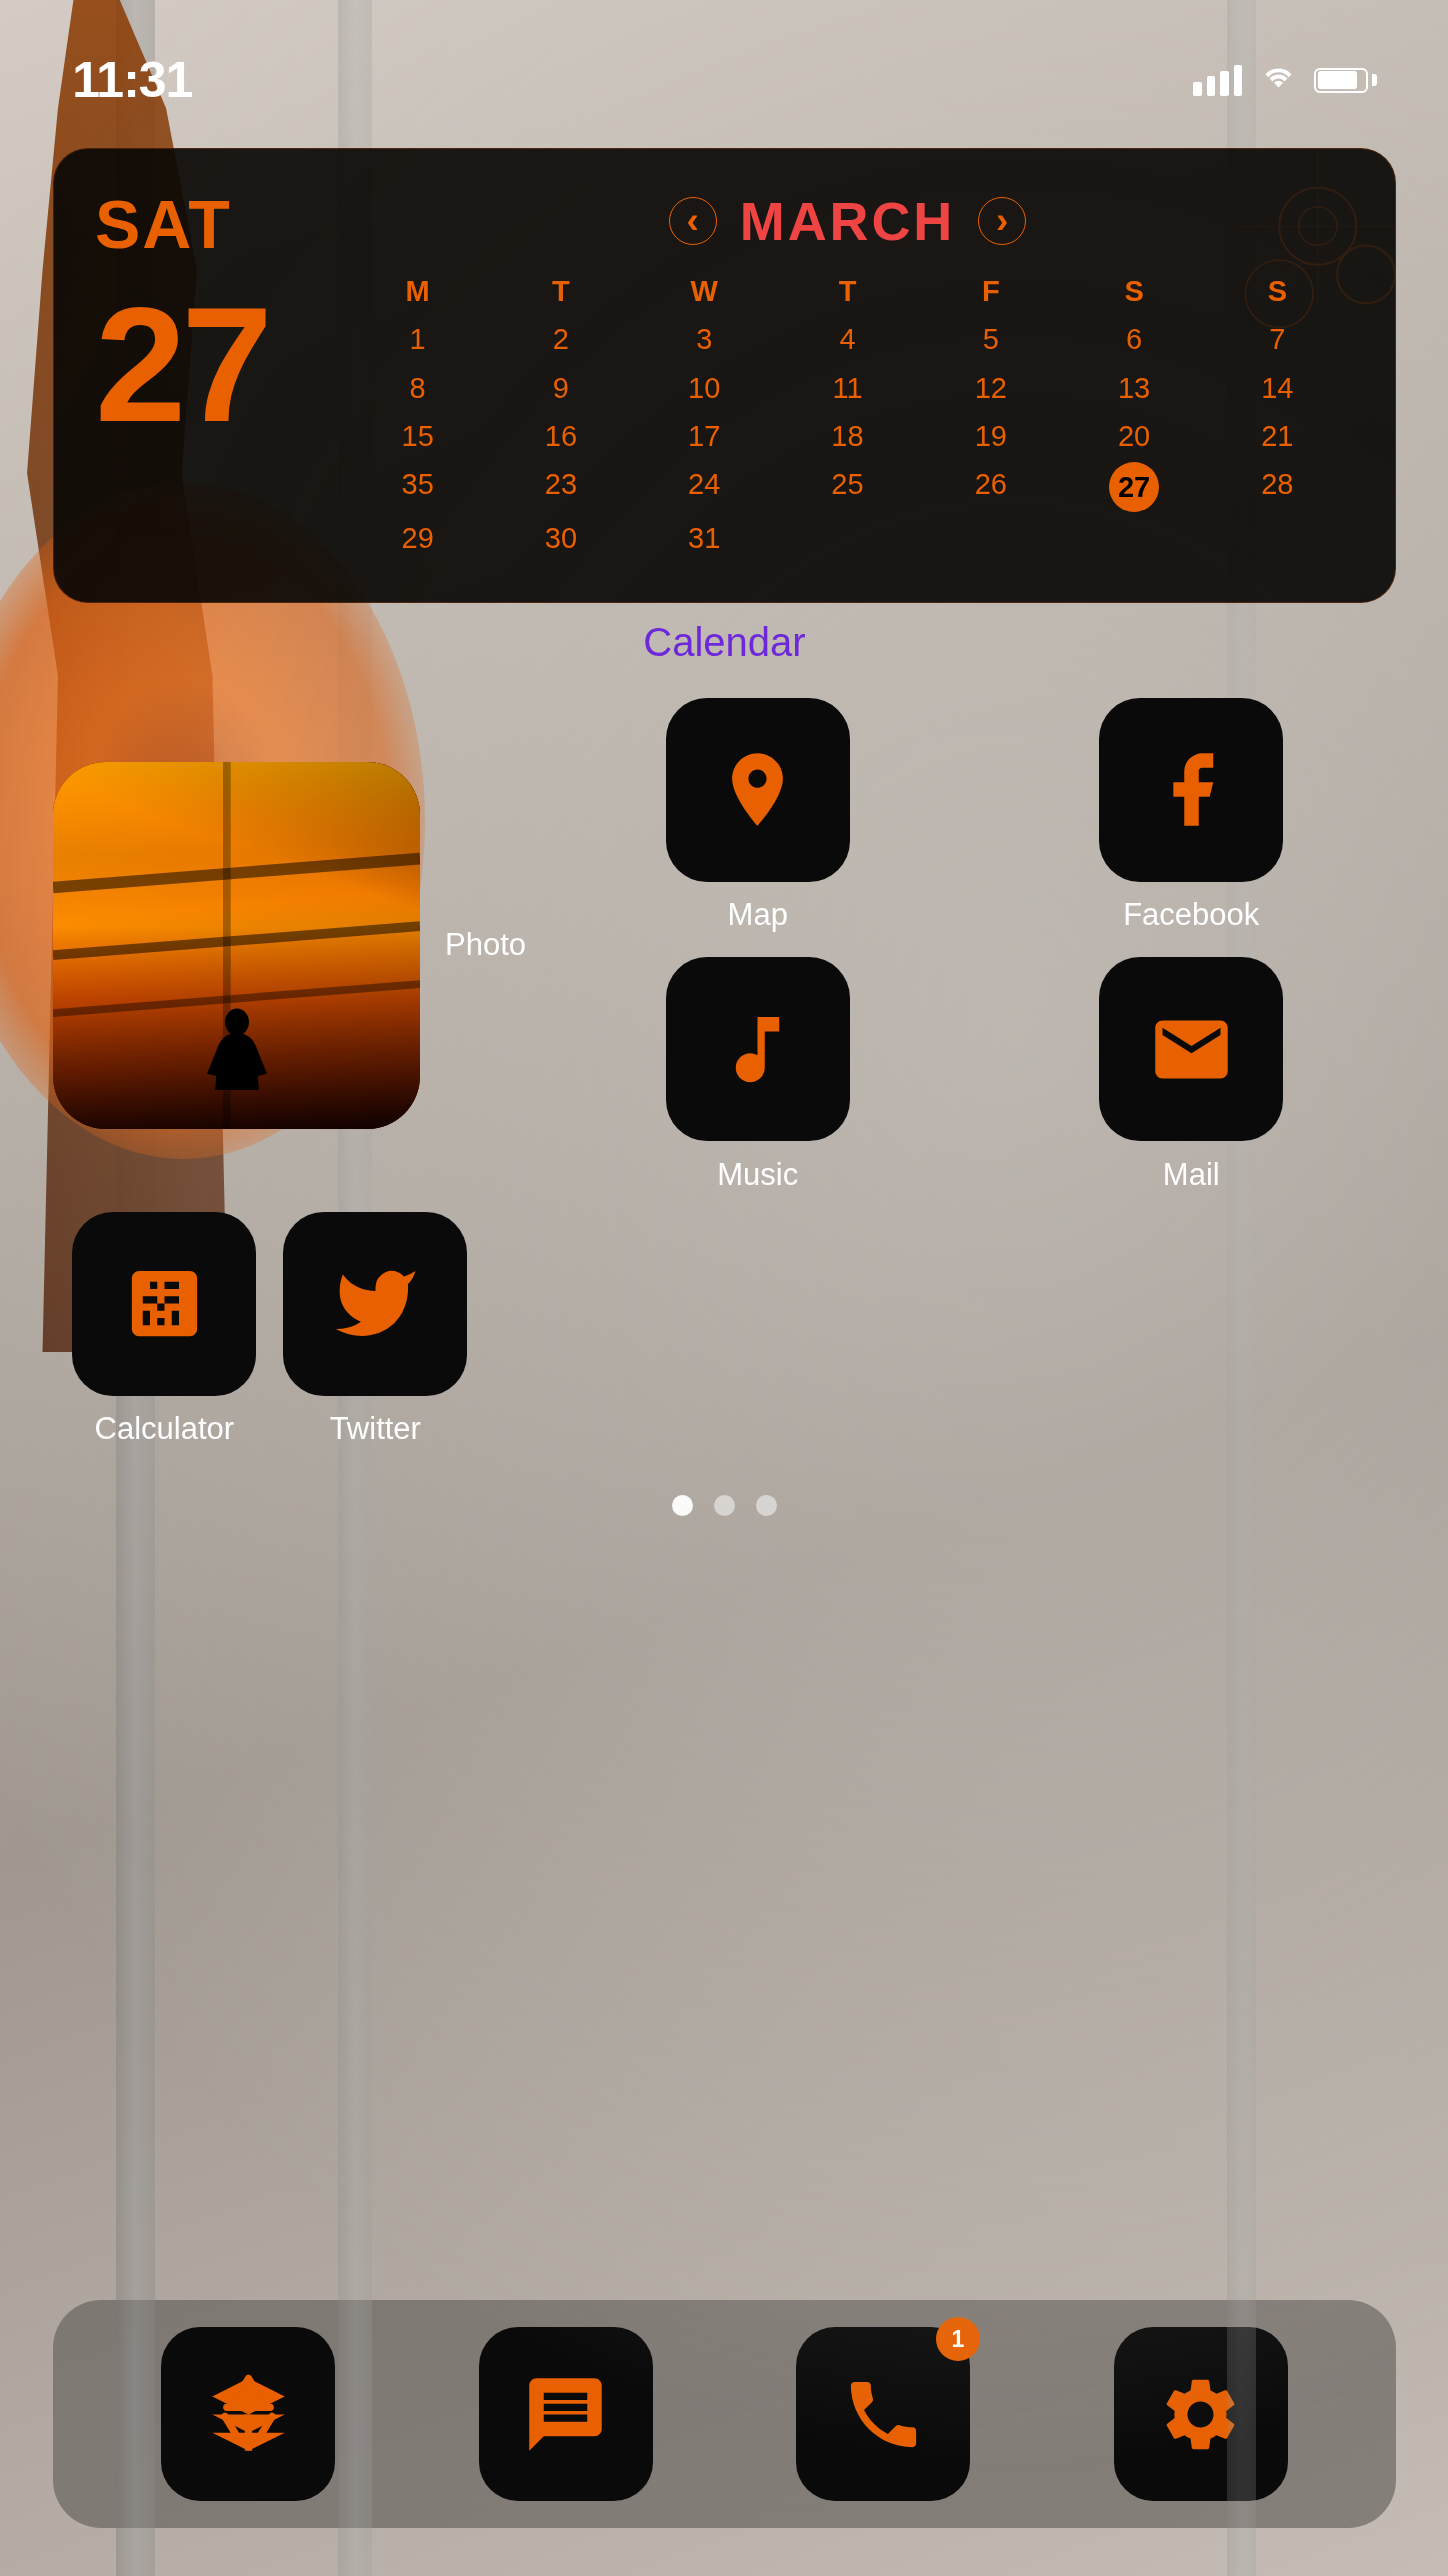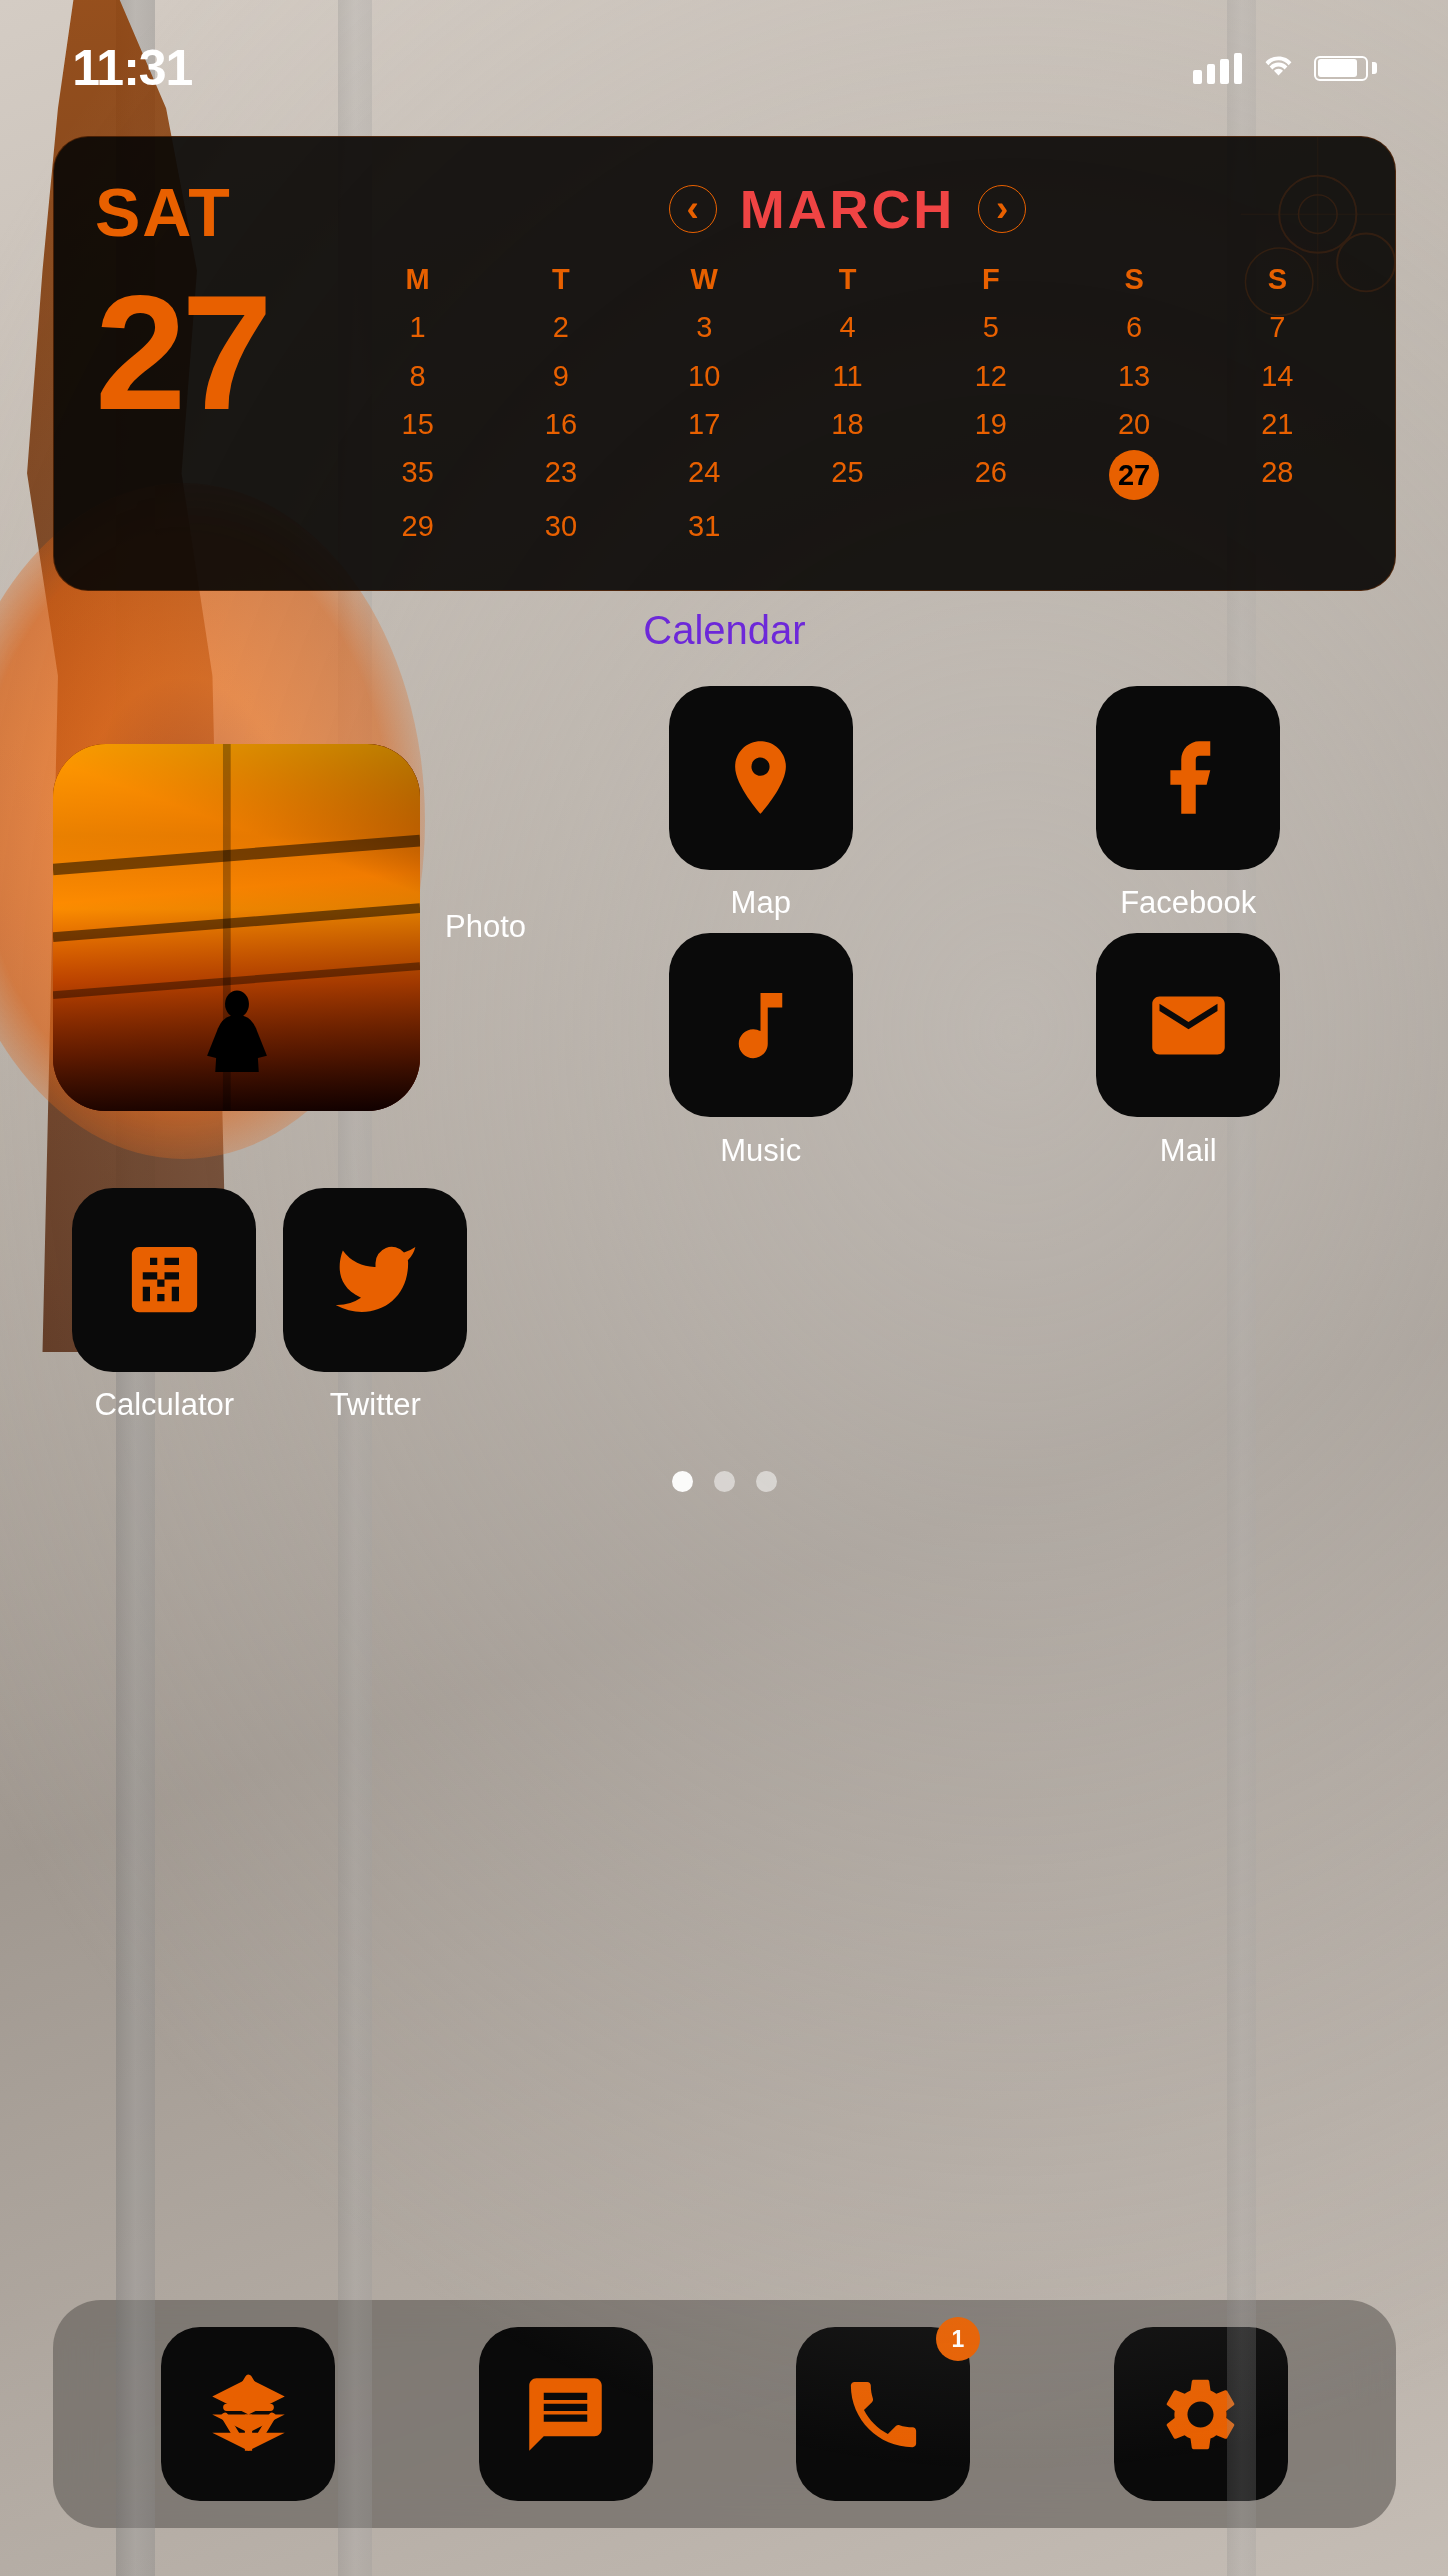--- a/index.html
+++ b/index.html
@@ -101,20 +101,21 @@
       padding: 0 53px;
     }
 
     
     .status-bar {
       width: 100%;
       display: flex;
       justify-content: space-between;
       align-items: center;
       padding: 39px 19.3px 9.7px;
+      margin-top: 12px;
     }
 
     .status-time {
       font-size: 50px;
       font-weight: 700;
       color: white;
       letter-spacing: -1px;
     }
 
     .status-icons {
@@ -336,21 +337,21 @@
     .app-col-left {
       display: flex;
       flex-direction: row;
       align-items: center;
       gap: 25px;
     }
 
     .app-col-right {
       display: grid;
       grid-template-columns: repeat(2, 1fr);
-      gap: 12px;
+      gap: 24px;
       flex: 1;
     }
 
     
     .app-row {
       width: 100%;
       display: grid;
       grid-template-columns: repeat(2, 184px);
       gap: 27px;
       margin-top: 19.3px;

